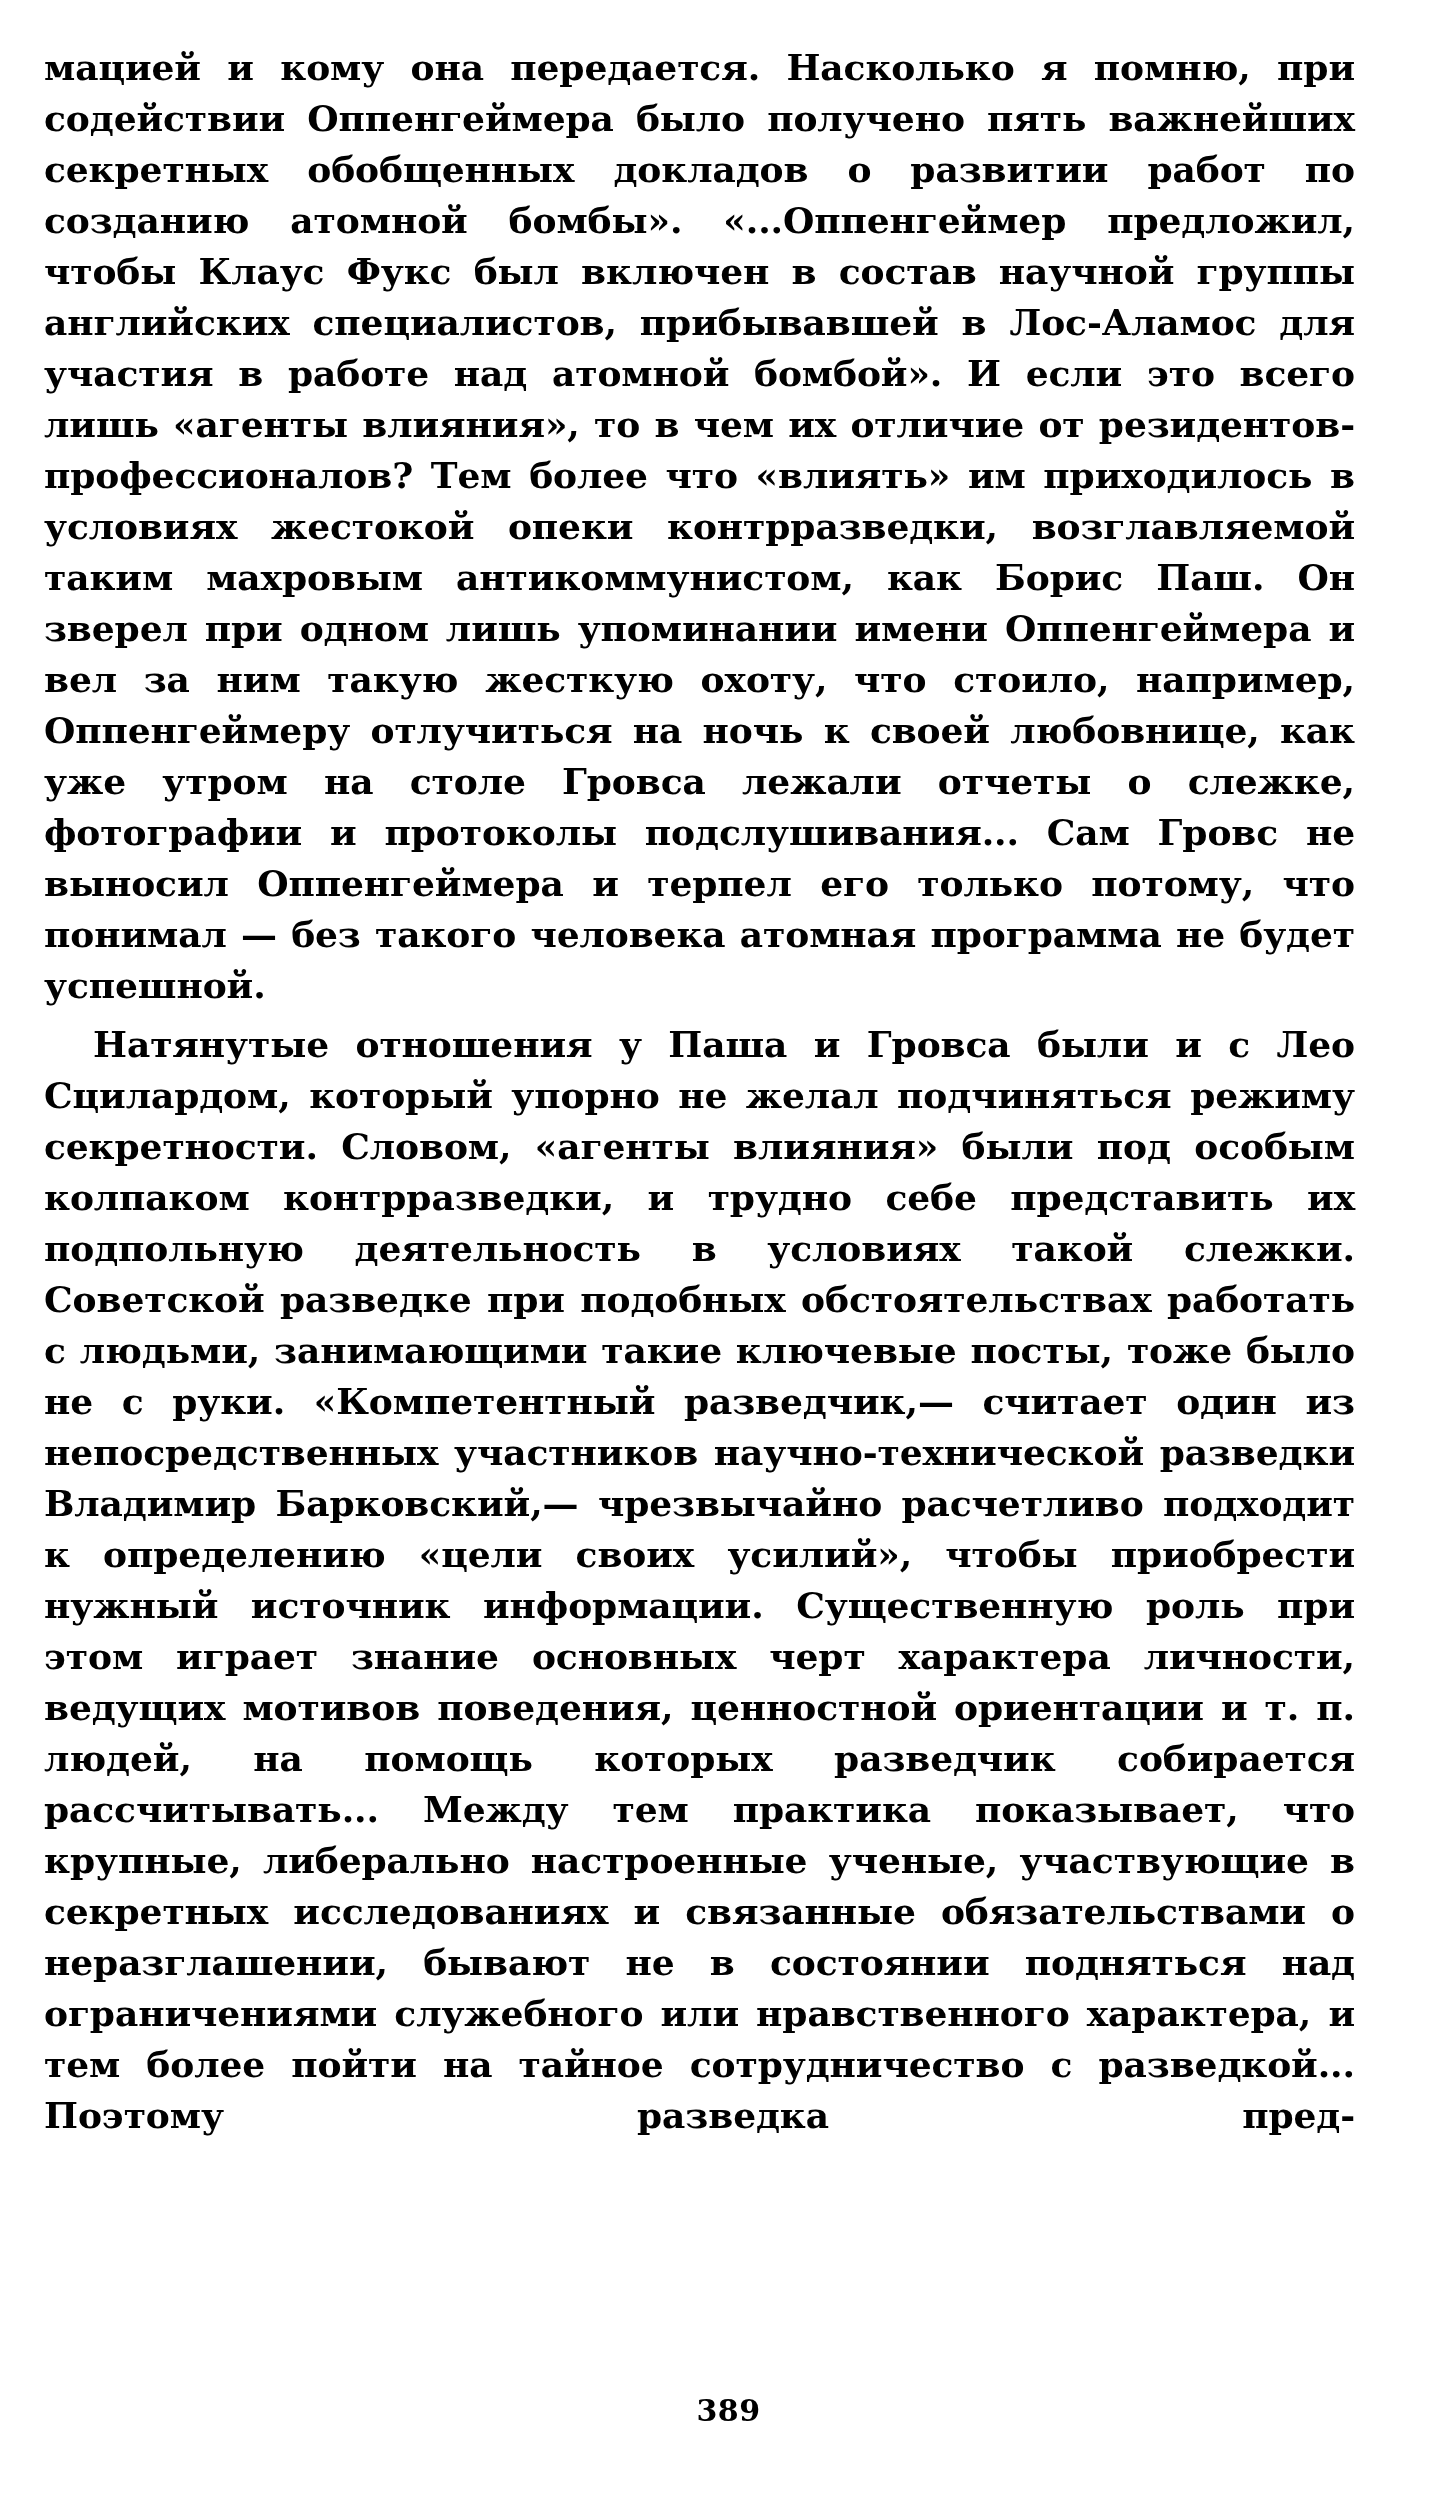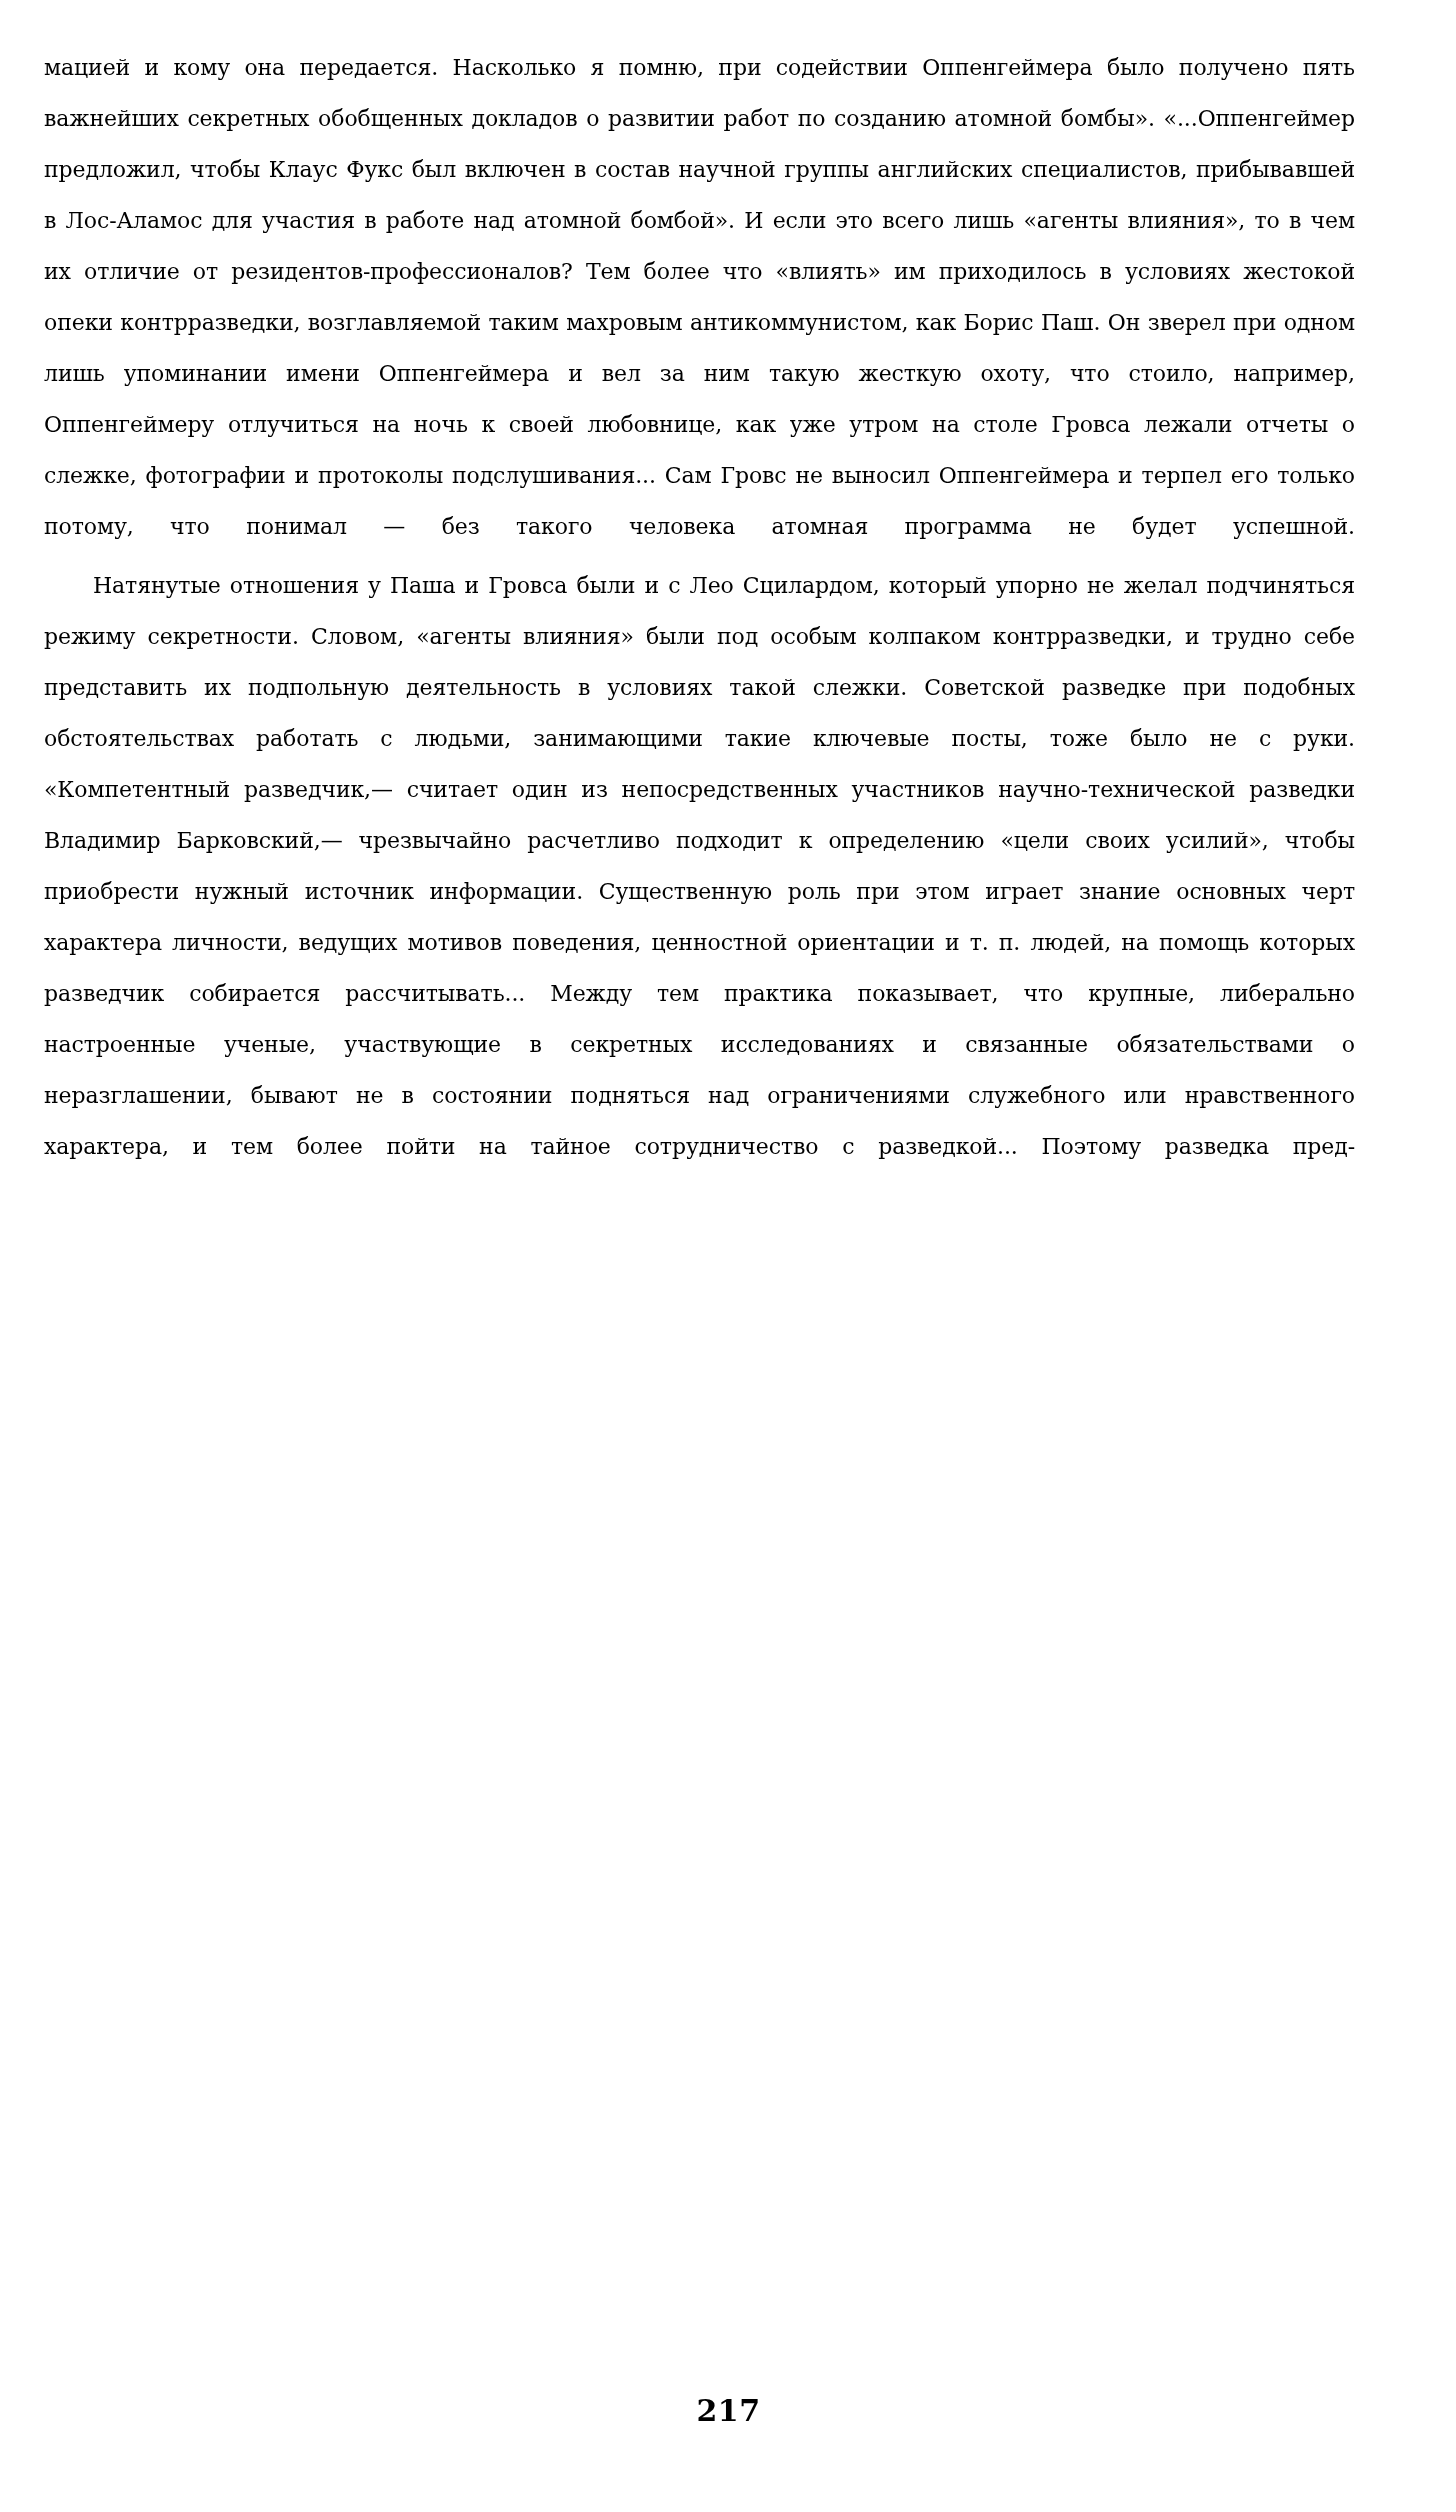--- a/index.html
+++ b/index.html
@@ -16,22 +16,22 @@
   }
   .page {
     position: relative;
     width: 1457px;
     height: 2512px;
     box-sizing: border-box;
     padding: 42px 102px 0 44px;
   }
   .text-block {
     font-family: "DejaVu Serif", serif;
-    font-weight: 400;
-    font-size: 22px;
+    font-weight: 700;
+    font-size: 36px;
     line-height: 51px;
     text-align: justify;
     text-justify: inter-word;
     letter-spacing: -0.1px;
     word-spacing: 0.5px;
   }
   .para {
     margin: 0;
   }
   .para + .para {
@@ -57,15 +57,15 @@
   }
 </style>
 </head>
 <body>
 
 <div class="page">
   <div class="text-block">
     <p class="para continues">мацией и кому она передается. Насколько я помню, при содействии Оппенгеймера было получено пять важнейших секретных обобщенных докладов о развитии работ по созданию атомной бомбы». «...Оппенгеймер предложил, чтобы Клаус Фукс был включен в состав научной группы английских специалистов, прибывавшей в Лос-Аламос для участия в работе над атомной бомбой». И если это всего лишь «агенты влияния», то в чем их отличие от резидентов-профессионалов? Тем более что «влиять» им приходилось в условиях жестокой опеки контрразведки, возглавляемой таким махровым антикоммунистом, как Борис Паш. Он зверел при одном лишь упоминании имени Оппенгеймера и вел за ним такую жесткую охоту, что стоило, например, Оппенгеймеру отлучиться на ночь к своей любовнице, как уже утром на столе Гровса лежали отчеты о слежке, фотографии и протоколы подслушивания... Сам Гровс не выносил Оппенгеймера и терпел его только потому, что понимал — без такого человека атомная программа не будет успешной.</p>
     <p class="para indent continues">Натянутые отношения у Паша и Гровса были и с Лео Сцилардом, который упорно не желал подчиняться режиму секретности. Словом, «агенты влияния» были под особым колпаком контрразведки, и трудно себе представить их подпольную деятельность в условиях такой слежки. Советской разведке при подобных обстоятельствах работать с людьми, занимающими такие ключевые посты, тоже было не с руки. «Компетентный разведчик,— считает один из непосредственных участников научно-технической разведки Владимир Барковский,— чрезвычайно расчетливо подходит к определению «цели своих усилий», чтобы приобрести нужный источник информации. Существенную роль при этом играет знание основных черт характера личности, ведущих мотивов поведения, ценностной ориентации и т. п. людей, на помощь которых разведчик собирается рассчитывать... Между тем практика показывает, что крупные, либерально настроенные ученые, участвующие в секретных исследованиях и связанные обязательствами о неразглашении, бывают не в состоянии подняться над ограничениями служебного или нравственного характера, и тем более пойти на тайное сотрудничество с разведкой... Поэтому разведка пред-</p>
   </div>
-  <div class="page-number">217</div>
+  <div class="page-number">389</div>
 </div>
 
 
 </body></html>

